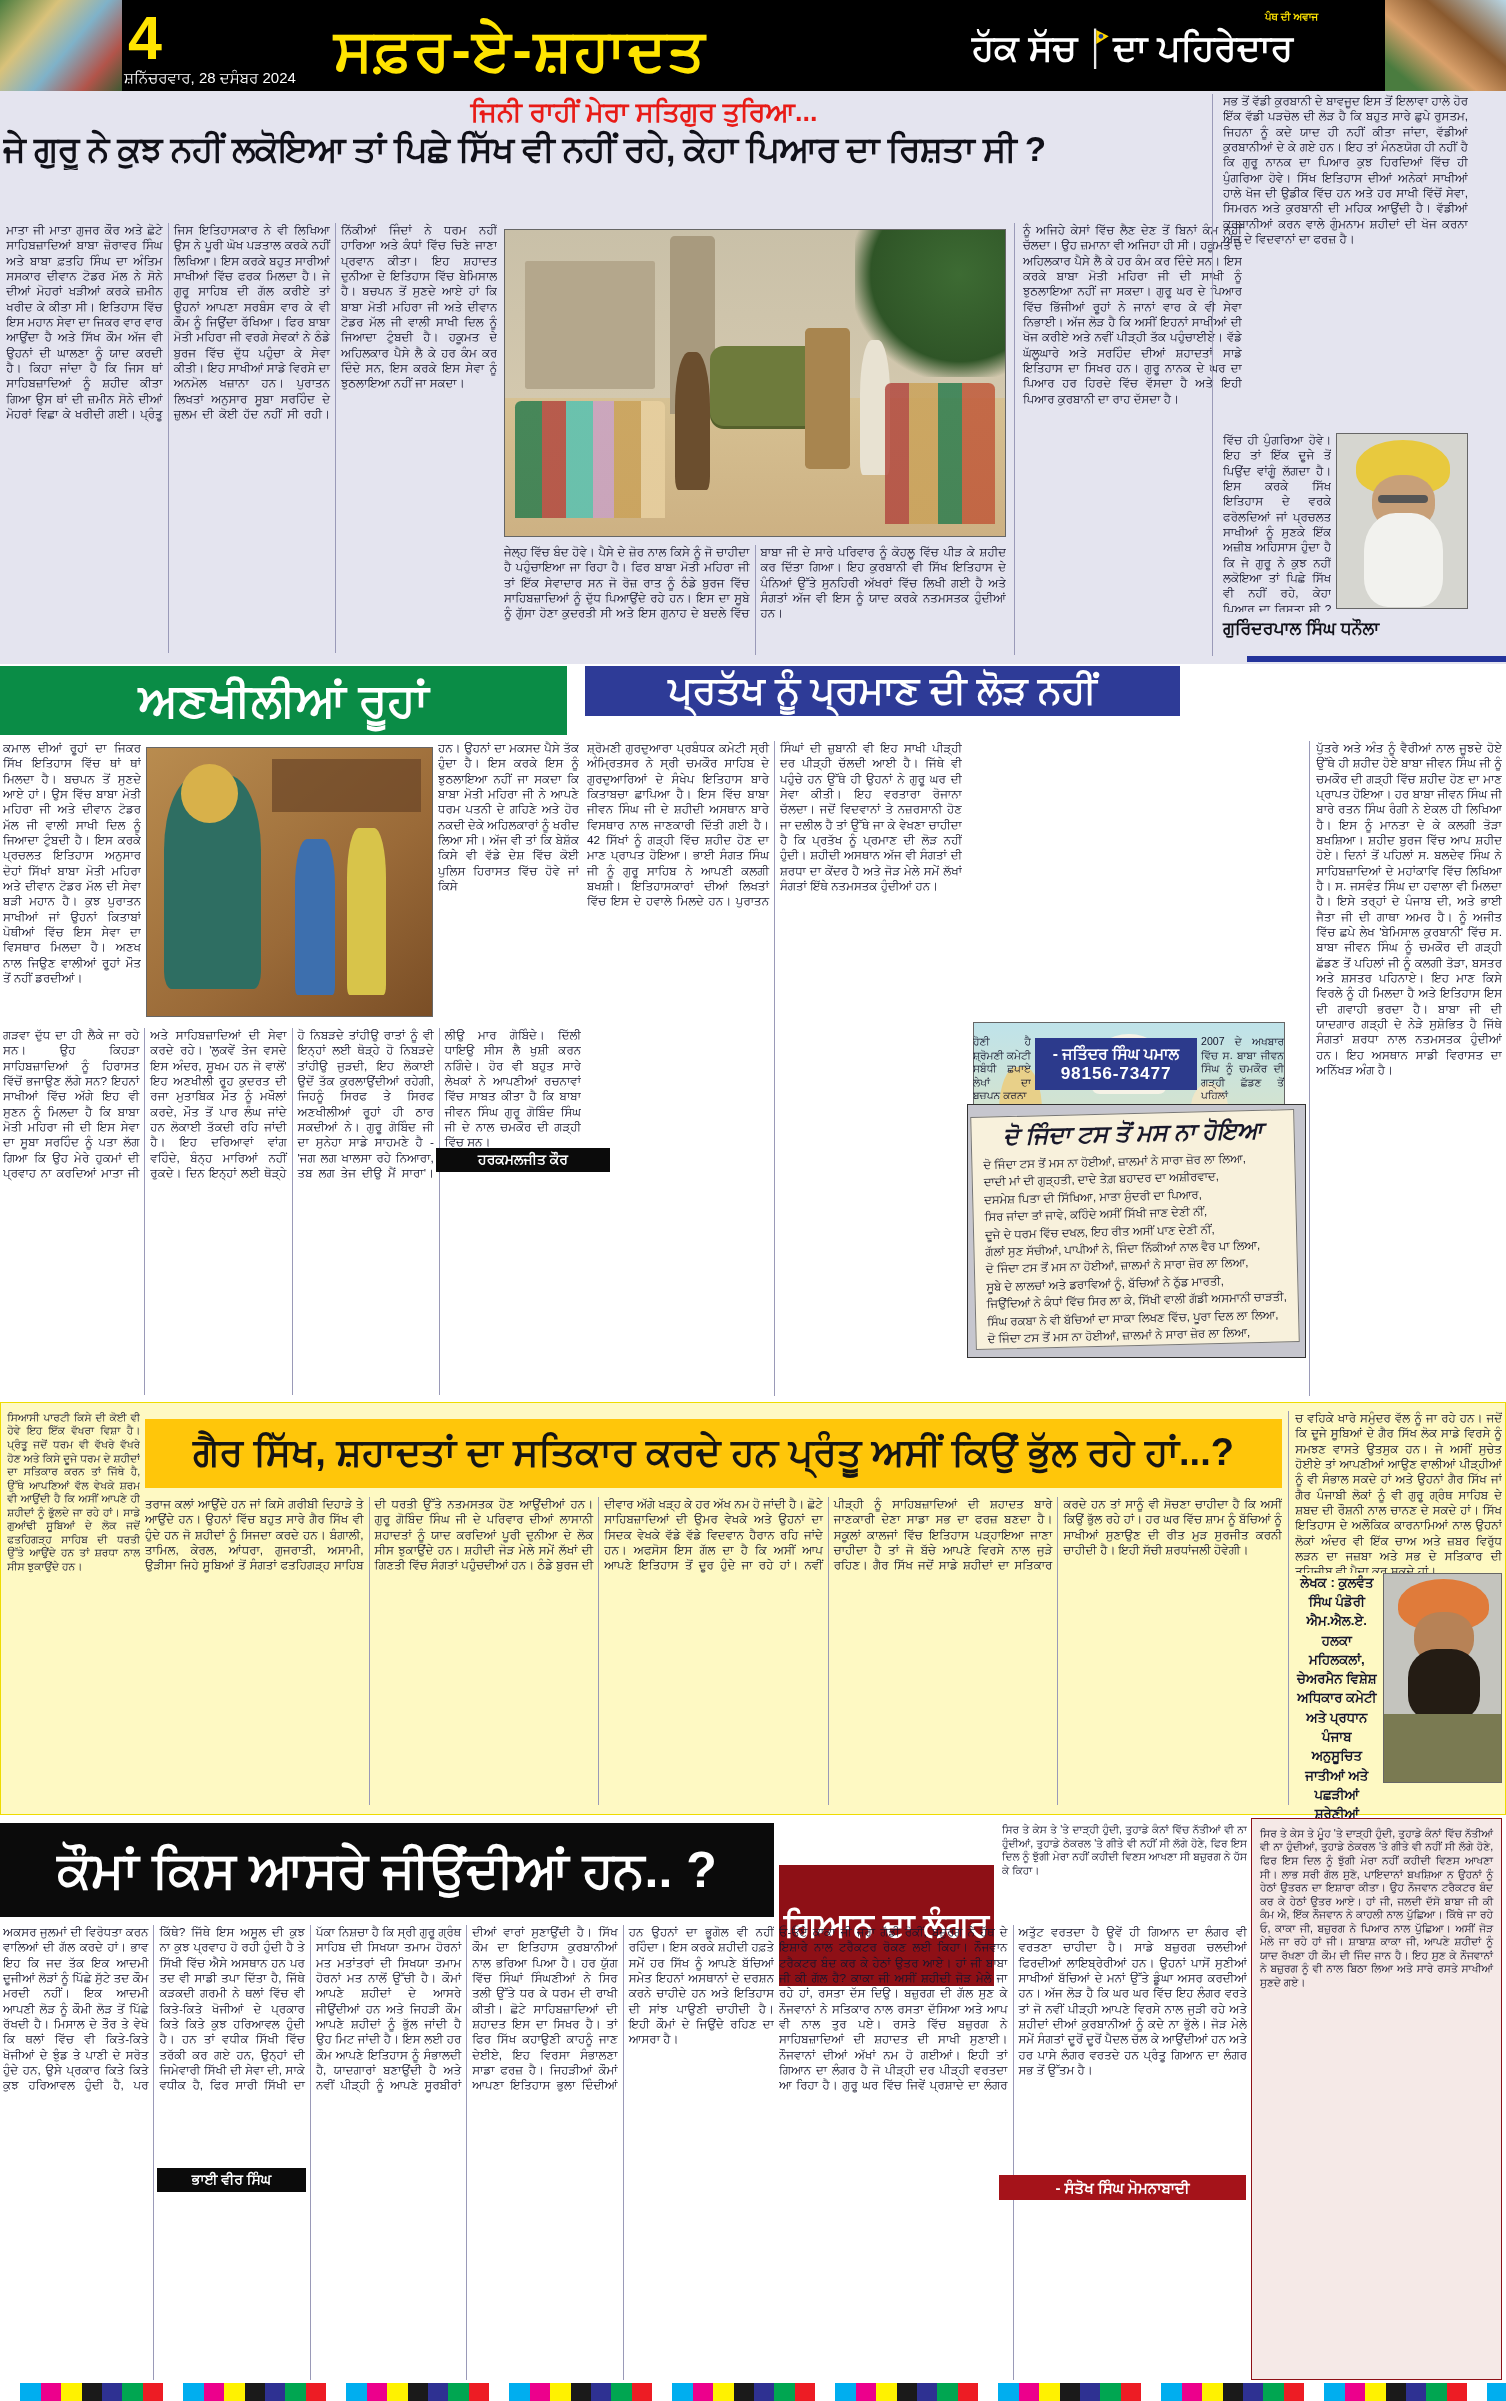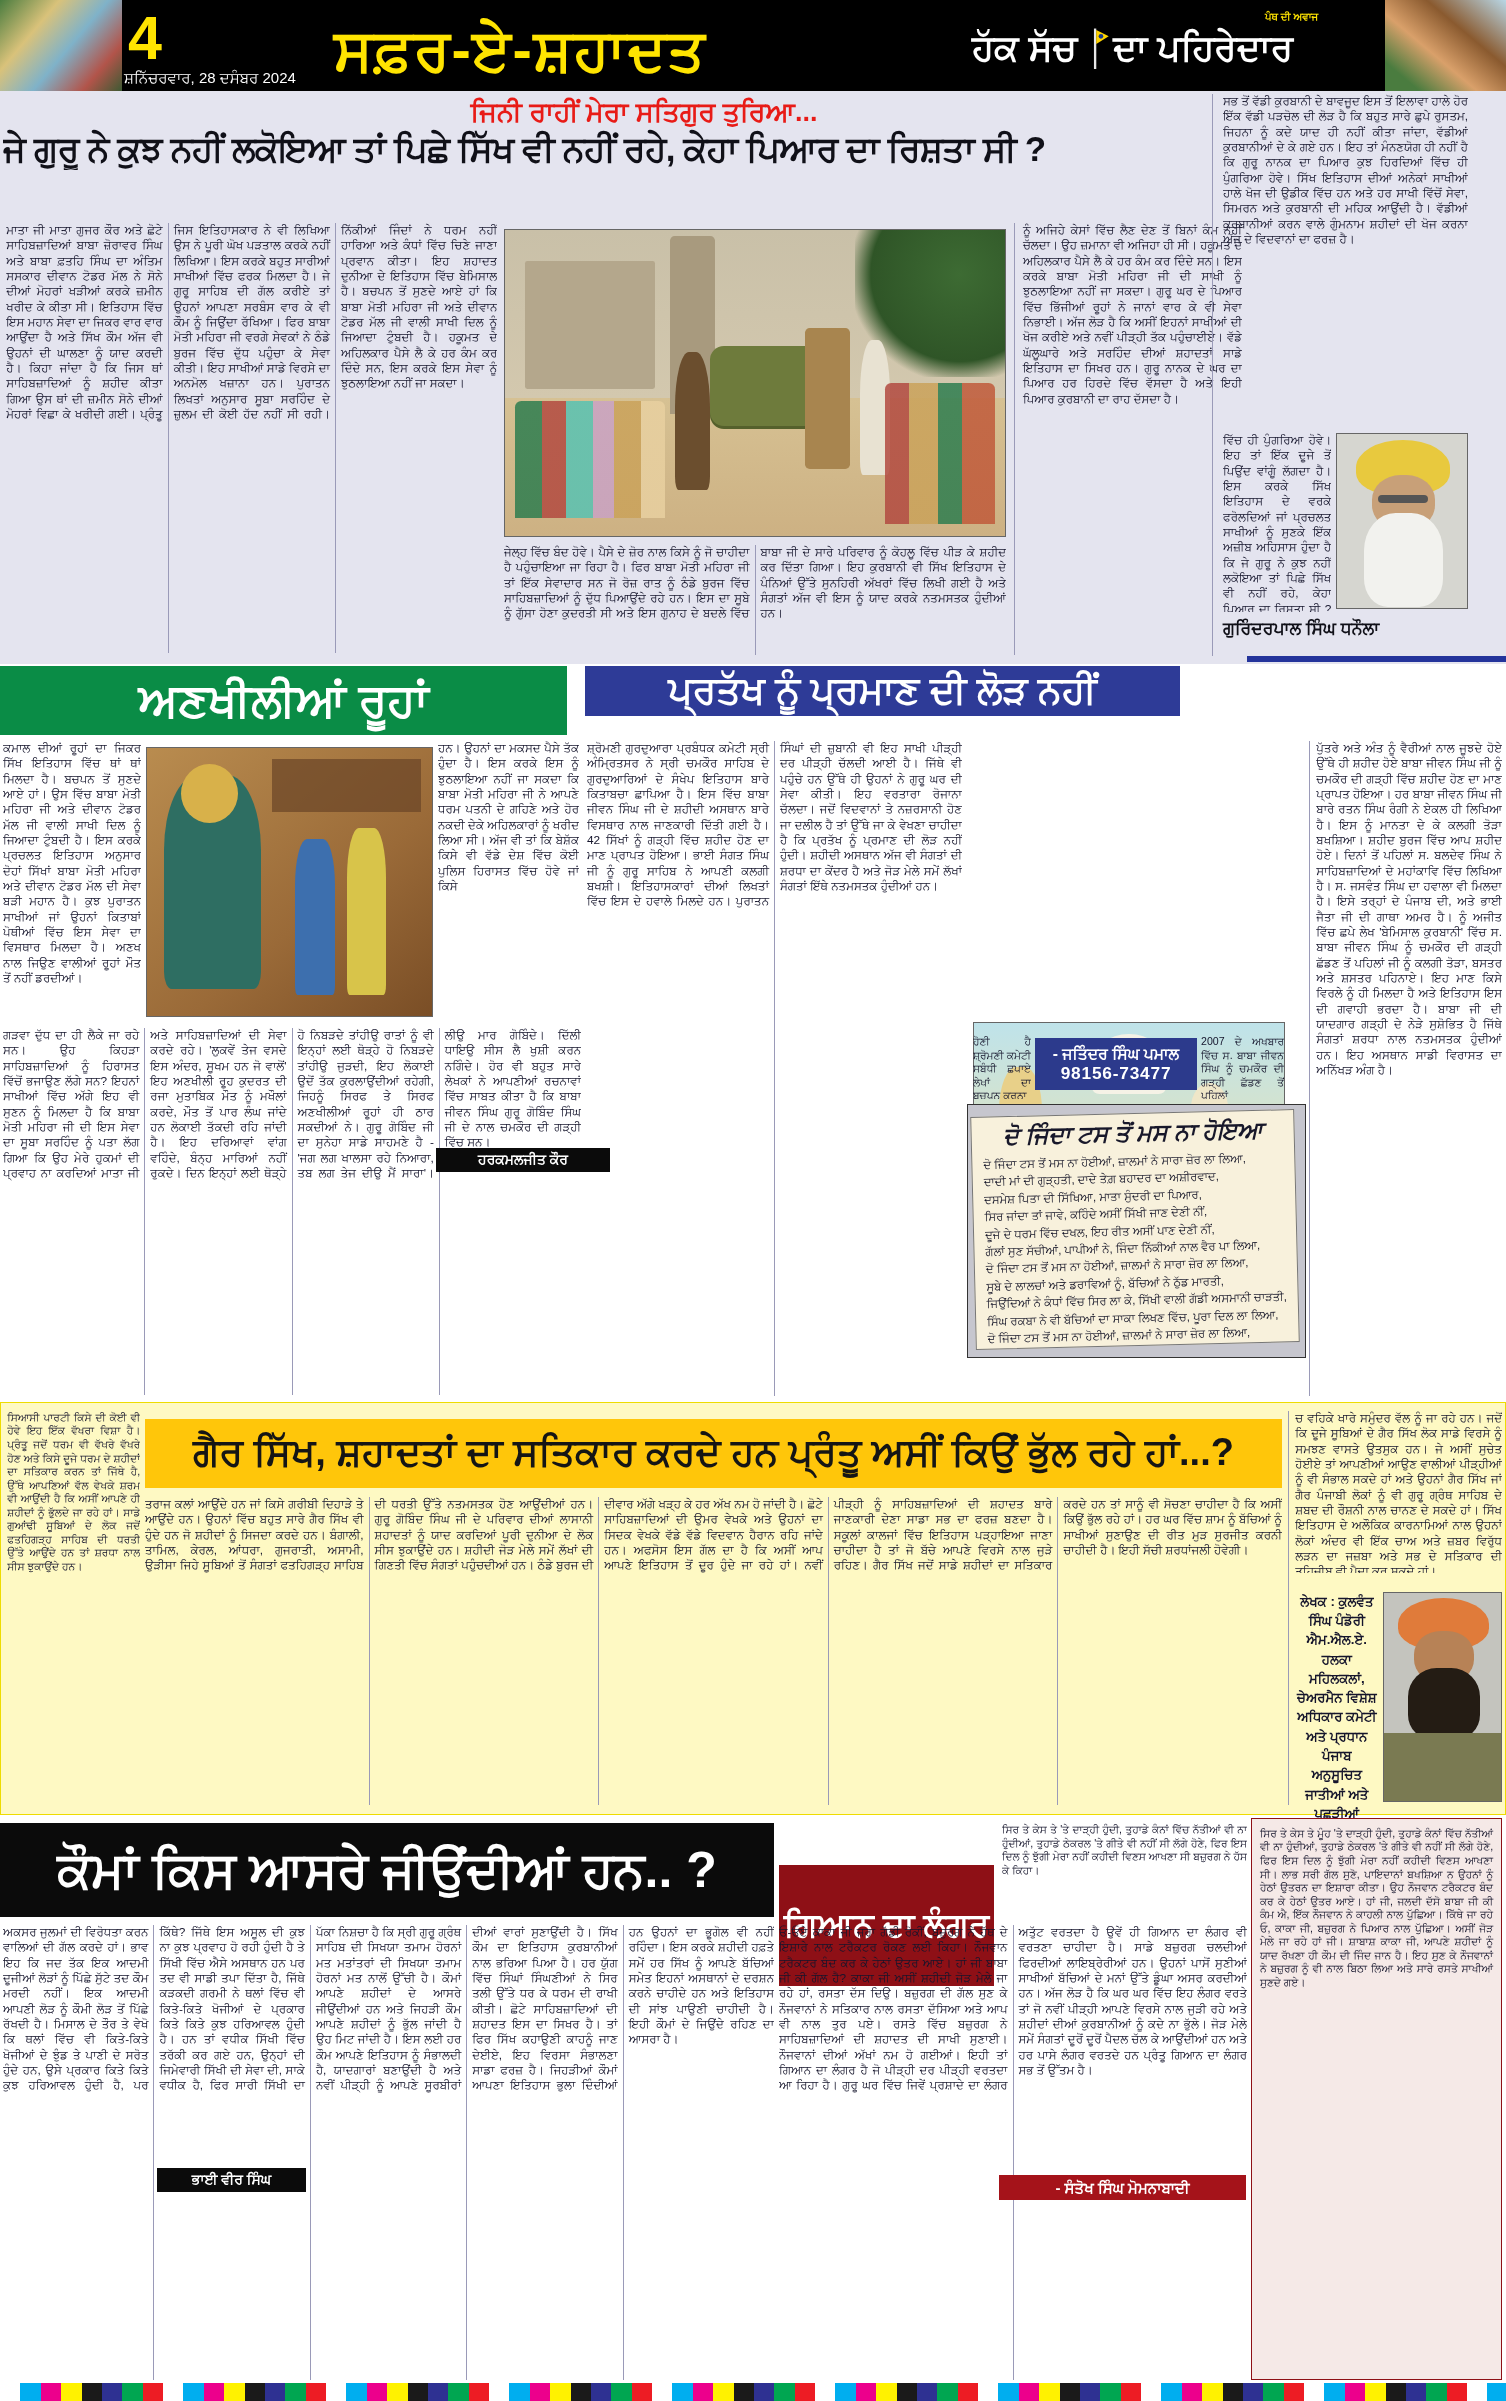--- a/index.html
+++ b/index.html
@@ -161,21 +161,21 @@
   </div>
 
   <div class="abs txt" style="left:1309px;top:741px;width:193px;height:655px;border-left:0.8px solid #9a9ab8;padding-left:6.3px">ਪੁੱਤਰੇ ਅਤੇ ਅੰਤ ਨੂੰ ਵੈਰੀਆਂ ਨਾਲ ਜੂਝਦੇ ਹੋਏ ਉੱਥੇ ਹੀ ਸ਼ਹੀਦ ਹੋਏ ਬਾਬਾ ਜੀਵਨ ਸਿੰਘ ਜੀ ਨੂੰ ਚਮਕੌਰ ਦੀ ਗੜ੍ਹੀ ਵਿੱਚ ਸ਼ਹੀਦ ਹੋਣ ਦਾ ਮਾਣ ਪ੍ਰਾਪਤ ਹੋਇਆ। ਹਰ ਬਾਬਾ ਜੀਵਨ ਸਿੰਘ ਜੀ ਬਾਰੇ ਰਤਨ ਸਿੰਘ ਰੰਗੀ ਨੇ ਏਕਲ ਹੀ ਲਿਖਿਆ ਹੈ। ਇਸ ਨੂੰ ਮਾਨਤਾ ਦੇ ਕੇ ਕਲਗੀ ਤੋੜਾ ਬਖਸ਼ਿਆ। ਸ਼ਹੀਦ ਬੁਰਜ ਵਿੱਚ ਆਪ ਸ਼ਹੀਦ ਹੋਏ। ਦਿਨਾਂ ਤੋਂ ਪਹਿਲਾਂ ਸ. ਬਲਦੇਵ ਸਿੰਘ ਨੇ ਸਾਹਿਬਜ਼ਾਦਿਆਂ ਦੇ ਮਹਾਂਕਾਵਿ ਵਿੱਚ ਲਿਖਿਆ ਹੈ। ਸ. ਜਸਵੰਤ ਸਿੰਘ ਦਾ ਹਵਾਲਾ ਵੀ ਮਿਲਦਾ ਹੈ। ਇਸੇ ਤਰ੍ਹਾਂ ਦੇ ਪੰਜਾਬ ਦੀ, ਅਤੇ ਭਾਈ ਜੈਤਾ ਜੀ ਦੀ ਗਾਥਾ ਅਮਰ ਹੈ। ਨੂੰ ਅਜੀਤ ਵਿੱਚ ਛਪੇ ਲੇਖ 'ਬੇਮਿਸਾਲ ਕੁਰਬਾਨੀ' ਵਿੱਚ ਸ. ਬਾਬਾ ਜੀਵਨ ਸਿੰਘ ਨੂੰ ਚਮਕੌਰ ਦੀ ਗੜ੍ਹੀ ਛੱਡਣ ਤੋਂ ਪਹਿਲਾਂ ਜੀ ਨੂੰ ਕਲਗੀ ਤੋੜਾ, ਬਸਤਰ ਅਤੇ ਸ਼ਸਤਰ ਪਹਿਨਾਏ। ਇਹ ਮਾਣ ਕਿਸੇ ਵਿਰਲੇ ਨੂੰ ਹੀ ਮਿਲਦਾ ਹੈ ਅਤੇ ਇਤਿਹਾਸ ਇਸ ਦੀ ਗਵਾਹੀ ਭਰਦਾ ਹੈ। ਬਾਬਾ ਜੀ ਦੀ ਯਾਦਗਾਰ ਗੜ੍ਹੀ ਦੇ ਨੇੜੇ ਸੁਸ਼ੋਭਿਤ ਹੈ ਜਿੱਥੇ ਸੰਗਤਾਂ ਸ਼ਰਧਾ ਨਾਲ ਨਤਮਸਤਕ ਹੁੰਦੀਆਂ ਹਨ। ਇਹ ਅਸਥਾਨ ਸਾਡੀ ਵਿਰਾਸਤ ਦਾ ਅਨਿੱਖੜ ਅੰਗ ਹੈ।</div>
 
   <div class="abs creambox" style="left:0;top:1402px;width:1506px;height:413px">
     <div class="abs txt small" style="left:6.3px;top:7.9px;width:133px;height:393px">ਸਿਆਸੀ ਪਾਰਟੀ ਕਿਸੇ ਦੀ ਕੋਈ ਵੀ ਹੋਵੇ ਇਹ ਇੱਕ ਵੱਖਰਾ ਵਿਸ਼ਾ ਹੈ। ਪ੍ਰੰਤੂ ਜਦੋਂ ਧਰਮ ਵੀ ਵੱਖਰੇ ਵੱਖਰੇ ਹੋਣ ਅਤੇ ਕਿਸੇ ਦੂਜੇ ਧਰਮ ਦੇ ਸ਼ਹੀਦਾਂ ਦਾ ਸਤਿਕਾਰ ਕਰਨ ਤਾਂ ਜਿੱਥੇ ਹੈ, ਉੱਥੇ ਆਪਣਿਆਂ ਵੱਲ ਵੇਖਕੇ ਸ਼ਰਮ ਵੀ ਆਉਂਦੀ ਹੈ ਕਿ ਅਸੀਂ ਆਪਣੇ ਹੀ ਸ਼ਹੀਦਾਂ ਨੂੰ ਭੁੱਲਦੇ ਜਾ ਰਹੇ ਹਾਂ। ਸਾਡੇ ਗੁਆਂਢੀ ਸੂਬਿਆਂ ਦੇ ਲੋਕ ਜਦੋਂ ਫਤਹਿਗੜ੍ਹ ਸਾਹਿਬ ਦੀ ਧਰਤੀ ਉੱਤੇ ਆਉਂਦੇ ਹਨ ਤਾਂ ਸ਼ਰਧਾ ਨਾਲ ਸੀਸ ਝੁਕਾਉਂਦੇ ਹਨ।</div>
     <div class="abs bar yellowbar" style="left:144px;top:15.7px;width:1137px;height:69px;font-size:38px">ਗੈਰ ਸਿੱਖ, ਸ਼ਹਾਦਤਾਂ ਦਾ ਸਤਿਕਾਰ ਕਰਦੇ ਹਨ ਪ੍ਰੰਤੂ ਅਸੀਂ ਕਿਉਂ ਭੁੱਲ ਰਹੇ ਹਾਂ...?</div>
     <div class="abs txt cols5" style="left:144px;top:94px;width:1137px;height:308px">ਤਰਾਜ ਕਲਾਂ ਆਉਂਦੇ ਹਨ ਜਾਂ ਕਿਸੇ ਗਰੀਬੀ ਦਿਹਾੜੇ ਤੇ ਆਉਂਦੇ ਹਨ। ਉਹਨਾਂ ਵਿੱਚ ਬਹੁਤ ਸਾਰੇ ਗੈਰ ਸਿੱਖ ਵੀ ਹੁੰਦੇ ਹਨ ਜੋ ਸ਼ਹੀਦਾਂ ਨੂੰ ਸਿਜਦਾ ਕਰਦੇ ਹਨ। ਬੰਗਾਲੀ, ਤਾਮਿਲ, ਕੇਰਲ, ਆਂਧਰਾ, ਗੁਜਰਾਤੀ, ਅਸਾਮੀ, ਉੜੀਸਾ ਜਿਹੇ ਸੂਬਿਆਂ ਤੋਂ ਸੰਗਤਾਂ ਫਤਹਿਗੜ੍ਹ ਸਾਹਿਬ ਦੀ ਧਰਤੀ ਉੱਤੇ ਨਤਮਸਤਕ ਹੋਣ ਆਉਂਦੀਆਂ ਹਨ। ਗੁਰੂ ਗੋਬਿੰਦ ਸਿੰਘ ਜੀ ਦੇ ਪਰਿਵਾਰ ਦੀਆਂ ਲਾਸਾਨੀ ਸ਼ਹਾਦਤਾਂ ਨੂੰ ਯਾਦ ਕਰਦਿਆਂ ਪੂਰੀ ਦੁਨੀਆ ਦੇ ਲੋਕ ਸੀਸ ਝੁਕਾਉਂਦੇ ਹਨ। ਸ਼ਹੀਦੀ ਜੋੜ ਮੇਲੇ ਸਮੇਂ ਲੱਖਾਂ ਦੀ ਗਿਣਤੀ ਵਿੱਚ ਸੰਗਤਾਂ ਪਹੁੰਚਦੀਆਂ ਹਨ। ਠੰਡੇ ਬੁਰਜ ਦੀ ਦੀਵਾਰ ਅੱਗੇ ਖੜ੍ਹ ਕੇ ਹਰ ਅੱਖ ਨਮ ਹੋ ਜਾਂਦੀ ਹੈ। ਛੋਟੇ ਸਾਹਿਬਜ਼ਾਦਿਆਂ ਦੀ ਉਮਰ ਵੇਖਕੇ ਅਤੇ ਉਹਨਾਂ ਦਾ ਸਿਦਕ ਵੇਖਕੇ ਵੱਡੇ ਵੱਡੇ ਵਿਦਵਾਨ ਹੈਰਾਨ ਰਹਿ ਜਾਂਦੇ ਹਨ। ਅਫਸੋਸ ਇਸ ਗੱਲ ਦਾ ਹੈ ਕਿ ਅਸੀਂ ਆਪ ਆਪਣੇ ਇਤਿਹਾਸ ਤੋਂ ਦੂਰ ਹੁੰਦੇ ਜਾ ਰਹੇ ਹਾਂ। ਨਵੀਂ ਪੀੜ੍ਹੀ ਨੂੰ ਸਾਹਿਬਜ਼ਾਦਿਆਂ ਦੀ ਸ਼ਹਾਦਤ ਬਾਰੇ ਜਾਣਕਾਰੀ ਦੇਣਾ ਸਾਡਾ ਸਭ ਦਾ ਫਰਜ਼ ਬਣਦਾ ਹੈ। ਸਕੂਲਾਂ ਕਾਲਜਾਂ ਵਿੱਚ ਇਤਿਹਾਸ ਪੜ੍ਹਾਇਆ ਜਾਣਾ ਚਾਹੀਦਾ ਹੈ ਤਾਂ ਜੋ ਬੱਚੇ ਆਪਣੇ ਵਿਰਸੇ ਨਾਲ ਜੁੜੇ ਰਹਿਣ। ਗੈਰ ਸਿੱਖ ਜਦੋਂ ਸਾਡੇ ਸ਼ਹੀਦਾਂ ਦਾ ਸਤਿਕਾਰ ਕਰਦੇ ਹਨ ਤਾਂ ਸਾਨੂੰ ਵੀ ਸੋਚਣਾ ਚਾਹੀਦਾ ਹੈ ਕਿ ਅਸੀਂ ਕਿਉਂ ਭੁੱਲ ਰਹੇ ਹਾਂ। ਹਰ ਘਰ ਵਿੱਚ ਸ਼ਾਮ ਨੂੰ ਬੱਚਿਆਂ ਨੂੰ ਸਾਖੀਆਂ ਸੁਣਾਉਣ ਦੀ ਰੀਤ ਮੁੜ ਸੁਰਜੀਤ ਕਰਨੀ ਚਾਹੀਦੀ ਹੈ। ਇਹੀ ਸੱਚੀ ਸ਼ਰਧਾਂਜਲੀ ਹੋਵੇਗੀ।</div>
     <div class="abs" style="left:1287px;top:7.9px;width:214px;height:394px;border-left:0.8px solid #9a9ab8;padding-left:6.3px">
       <div class="txt" style="height:162px">ਚ ਵਹਿਕੇ ਖਾਰੇ ਸਮੁੰਦਰ ਵੱਲ ਨੂੰ ਜਾ ਰਹੇ ਹਨ। ਜਦੋਂ ਕਿ ਦੂਜੇ ਸੂਬਿਆਂ ਦੇ ਗੈਰ ਸਿੱਖ ਲੋਕ ਸਾਡੇ ਵਿਰਸੇ ਨੂੰ ਸਮਝਣ ਵਾਸਤੇ ਉਤਸੁਕ ਹਨ। ਜੇ ਅਸੀਂ ਸੁਚੇਤ ਹੋਈਏ ਤਾਂ ਆਪਣੀਆਂ ਆਉਣ ਵਾਲੀਆਂ ਪੀੜ੍ਹੀਆਂ ਨੂੰ ਵੀ ਸੰਭਾਲ ਸਕਦੇ ਹਾਂ ਅਤੇ ਉਹਨਾਂ ਗੈਰ ਸਿੱਖ ਜਾਂ ਗੈਰ ਪੰਜਾਬੀ ਲੋਕਾਂ ਨੂੰ ਵੀ ਗੁਰੂ ਗ੍ਰੰਥ ਸਾਹਿਬ ਦੇ ਸ਼ਬਦ ਦੀ ਰੌਸ਼ਨੀ ਨਾਲ ਚਾਨਣ ਦੇ ਸਕਦੇ ਹਾਂ। ਸਿੱਖ ਇਤਿਹਾਸ ਦੇ ਅਲੌਕਿਕ ਕਾਰਨਾਮਿਆਂ ਨਾਲ ਉਹਨਾਂ ਲੋਕਾਂ ਅੰਦਰ ਵੀ ਇੱਕ ਚਾਅ ਅਤੇ ਜ਼ਬਰ ਵਿਰੁੱਧ ਲੜਨ ਦਾ ਜਜ਼ਬਾ ਅਤੇ ਸਭ ਦੇ ਸਤਿਕਾਰ ਦੀ ਤਹਿਜ਼ੀਬ ਵੀ ਪੈਦਾ ਕਰ ਸਕਦੇ ਹਾਂ।</div>
-      <div style="display:flex;gap:4.7px;margin-top:19px">
+      <div style="display:flex;gap:4.7px;margin-top:0">
         <div class="byline4" style="flex:1">
           <div>ਲੇਖਕ : ਕੁਲਵੰਤ ਸਿੰਘ ਪੰਡੋਰੀ</div>
           <div>ਐਮ.ਐਲ.ਏ. ਹਲਕਾ ਮਹਿਲਕਲਾਂ,</div>
           <div>ਚੇਅਰਮੈਨ ਵਿਸ਼ੇਸ਼ ਅਧਿਕਾਰ ਕਮੇਟੀ</div>
           <div>ਅਤੇ ਪ੍ਰਧਾਨ ਪੰਜਾਬ ਅਨੁਸੂਚਿਤ</div>
           <div>ਜਾਤੀਆਂ ਅਤੇ ਪਛੜੀਆਂ ਸ਼੍ਰੇਣੀਆਂ</div>
           <div>ਵਿੰਗ ਆਮ ਆਦਮੀ ਪਾਰਟੀ</div>
         </div>
         <div class="imgbox" style="width:119px;height:210px;background:#c4c4be">
           <div class="photo-shape" style="left:14px;top:4.7px;width:91px;height:52px;background:#e07b3a;border-radius:50% 50% 42% 42%"></div>

